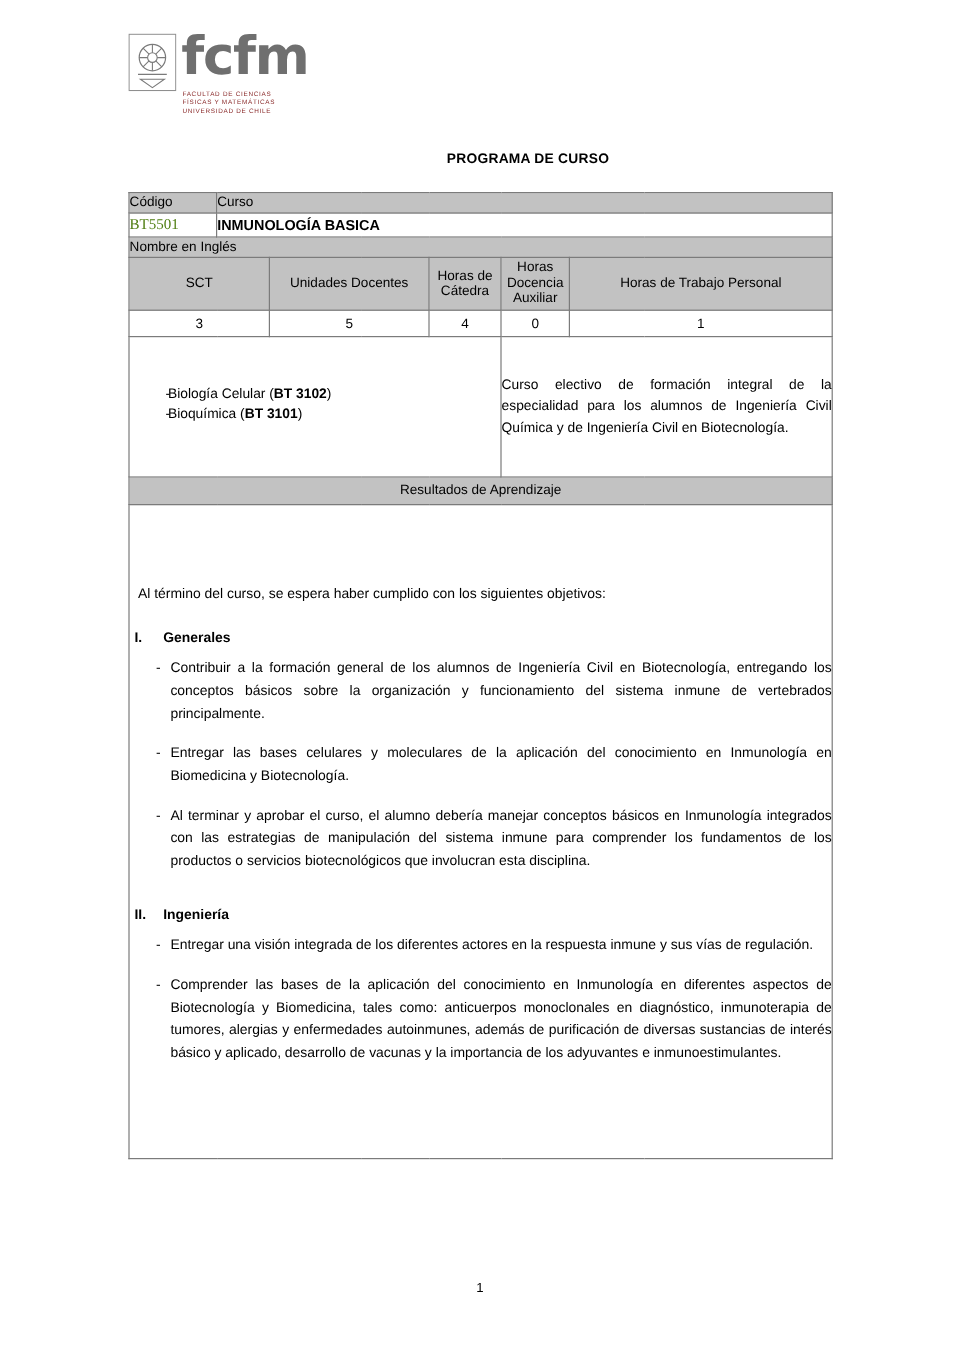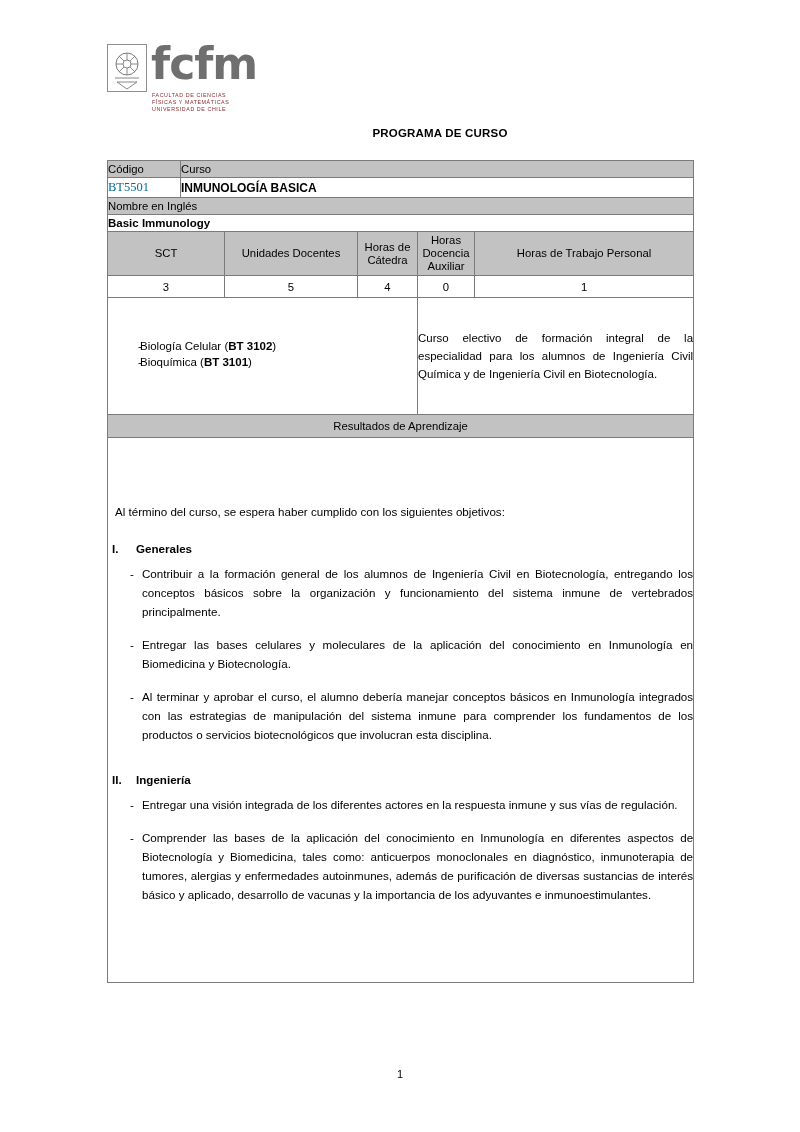--- a/index.html
+++ b/index.html
@@ -19,21 +19,21 @@
     position: relative;
     width: 800px;
     height: 1132px;
     box-sizing: border-box;
   }
 
   
   .logo-block {
     position: absolute;
     left: 107px;
-    top: 44px;
+    top: 28px;
     width: 160px;
     height: 70px;
   }
   .logo-crest {
     position: absolute;
     left: 0;
     top: 0;
     width: 40px;
     height: 48px;
   }
@@ -88,21 +88,21 @@
     padding: 2px 0;
     vertical-align: middle;
   }
   .hdr {
     background: #c2c2c2;
   }
   .ctr { text-align: center; }
   .code-cell {
     font-family: "Liberation Serif", serif;
     font-size: 12.5px;
-    color: #0369a1;
+    color: #4d7c0f;
     padding-left: 6px;
   }
   .name-cell {
     font-weight: bold;
     font-size: 12px;
     padding-left: 10px;
   }
   .eng-label {
     padding-left: 5px;
   }
@@ -243,23 +243,20 @@
         <td class="hdr" colspan="7">Curso</td>
       </tr>
       <tr>
         <td class="code-cell">BT5501</td>
         <td class="name-cell" colspan="7">INMUNOLOGÍA BASICA</td>
       </tr>
       <tr>
         <td class="hdr eng-label" colspan="8">Nombre en Inglés</td>
       </tr>
       <tr>
-        <td class="eng-value" colspan="8">Basic Immunology</td>
-      </tr>
-      <tr>
         <td class="hdr ctr metric-hdr" colspan="2">SCT</td>
         <td class="hdr ctr metric-hdr" colspan="2">Unidades Docentes</td>
         <td class="hdr ctr metric-hdr">Horas de Cátedra</td>
         <td class="hdr ctr metric-hdr">Horas Docencia Auxiliar</td>
         <td class="hdr ctr metric-hdr" colspan="2">Horas de Trabajo Personal</td>
       </tr>
       <tr>
         <td class="ctr metric-val" colspan="2">3</td>
         <td class="ctr metric-val" colspan="2">5</td>
         <td class="ctr metric-val">4</td>

